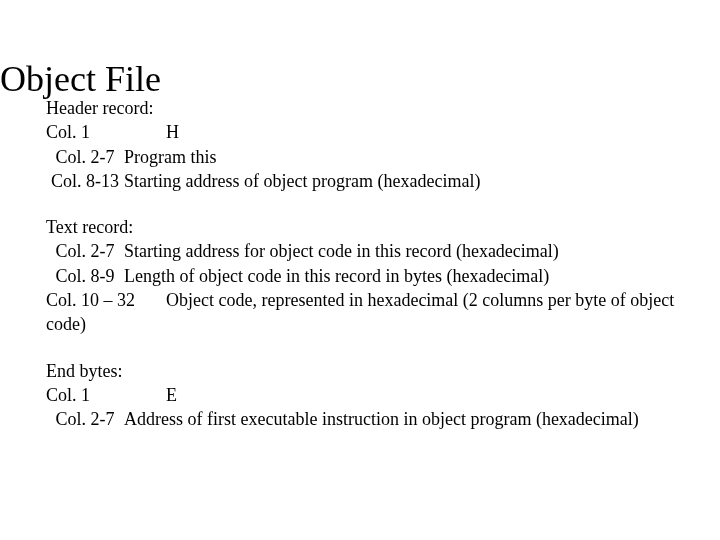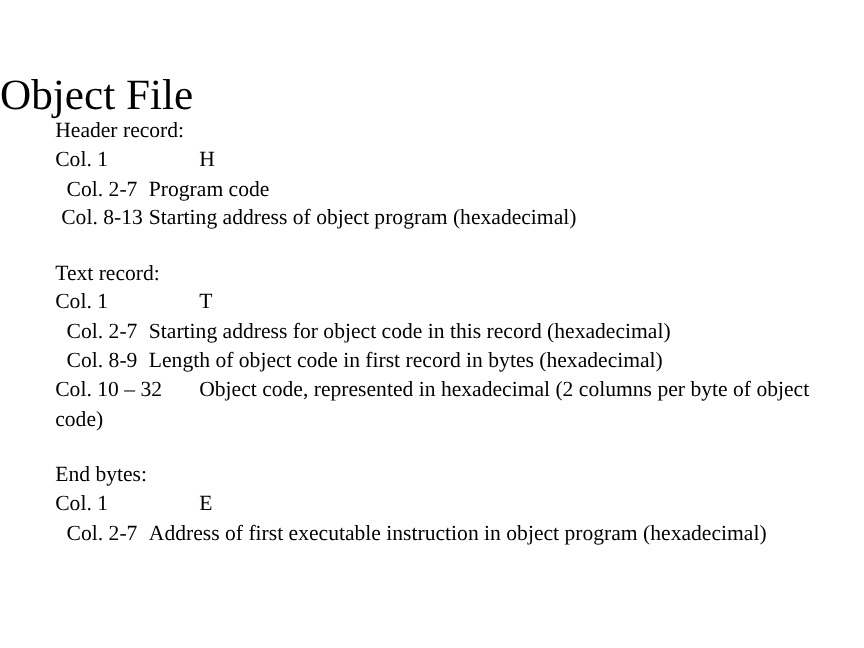--- a/index.html
+++ b/index.html
@@ -49,37 +49,34 @@
 <div class="title">Object File</div>
 
 <div class="content">
 
   <div class="section">
     <div>Header record:</div>
     <div>
       <span class="col-label">Col. 1</span><span>H</span>
     </div>
     <div>
-      <span class="col-label-narrow">Col. 2-7</span><span>Program code</span>
+      <span class="col-label-narrow">Col. 2-7</span><span>Program this</span>
     </div>
     <div>
       <span class="col-label-narrow">Col. 8-13</span><span>Starting address of object program (hexadecimal)</span>
     </div>
   </div>
 
   <div class="section">
     <div>Text record:</div>
     <div>
-      <span class="col-label">Col. 1</span><span>T</span>
-    </div>
-    <div>
       <span class="col-label-narrow">Col. 2-7</span><span>Starting address for object code in this record (hexadecimal)</span>
     </div>
     <div>
-      <span class="col-label-narrow">Col. 8-9</span><span>Length of object code in first record in bytes (hexadecimal)</span>
+      <span class="col-label-narrow">Col. 8-9</span><span>Length of object code in this record in bytes (hexadecimal)</span>
     </div>
     <div>
       <span class="col-label">Col. 10 – 32</span><span>Object code, represented in hexadecimal (2 columns per byte of object code)</span>
     </div>
   </div>
 
   <div class="section">
     <div>End bytes:</div>
     <div>
       <span class="col-label">Col. 1</span><span>E</span>

